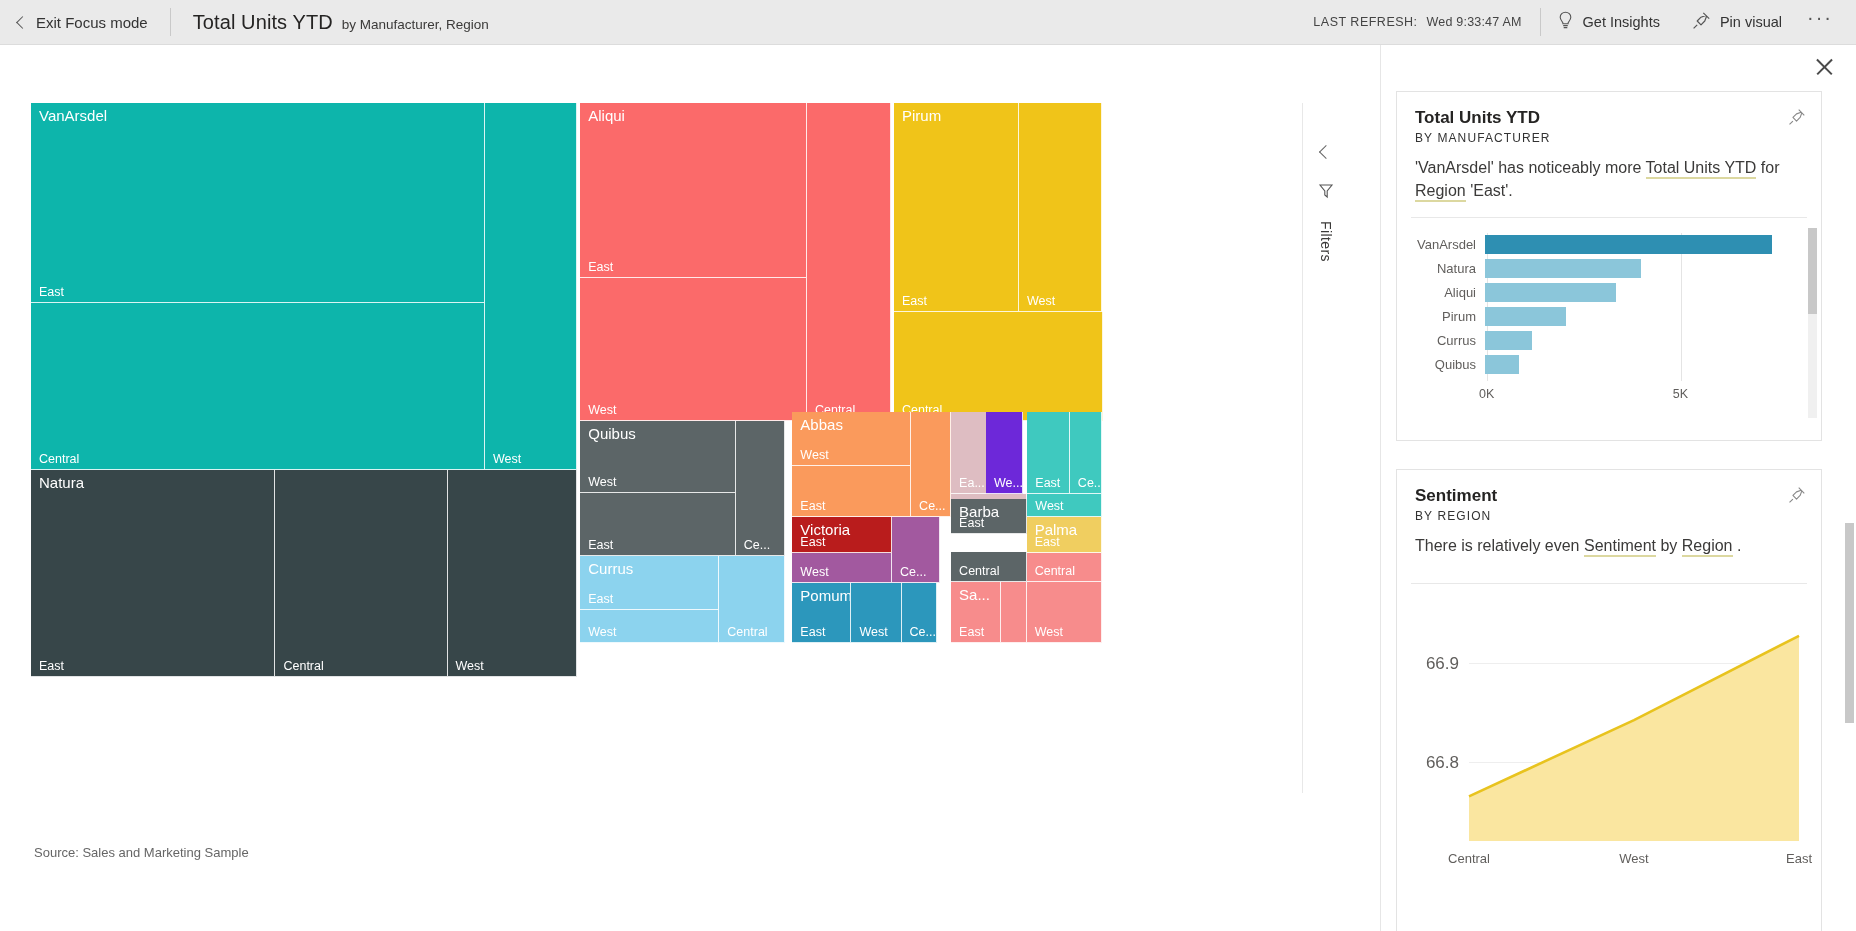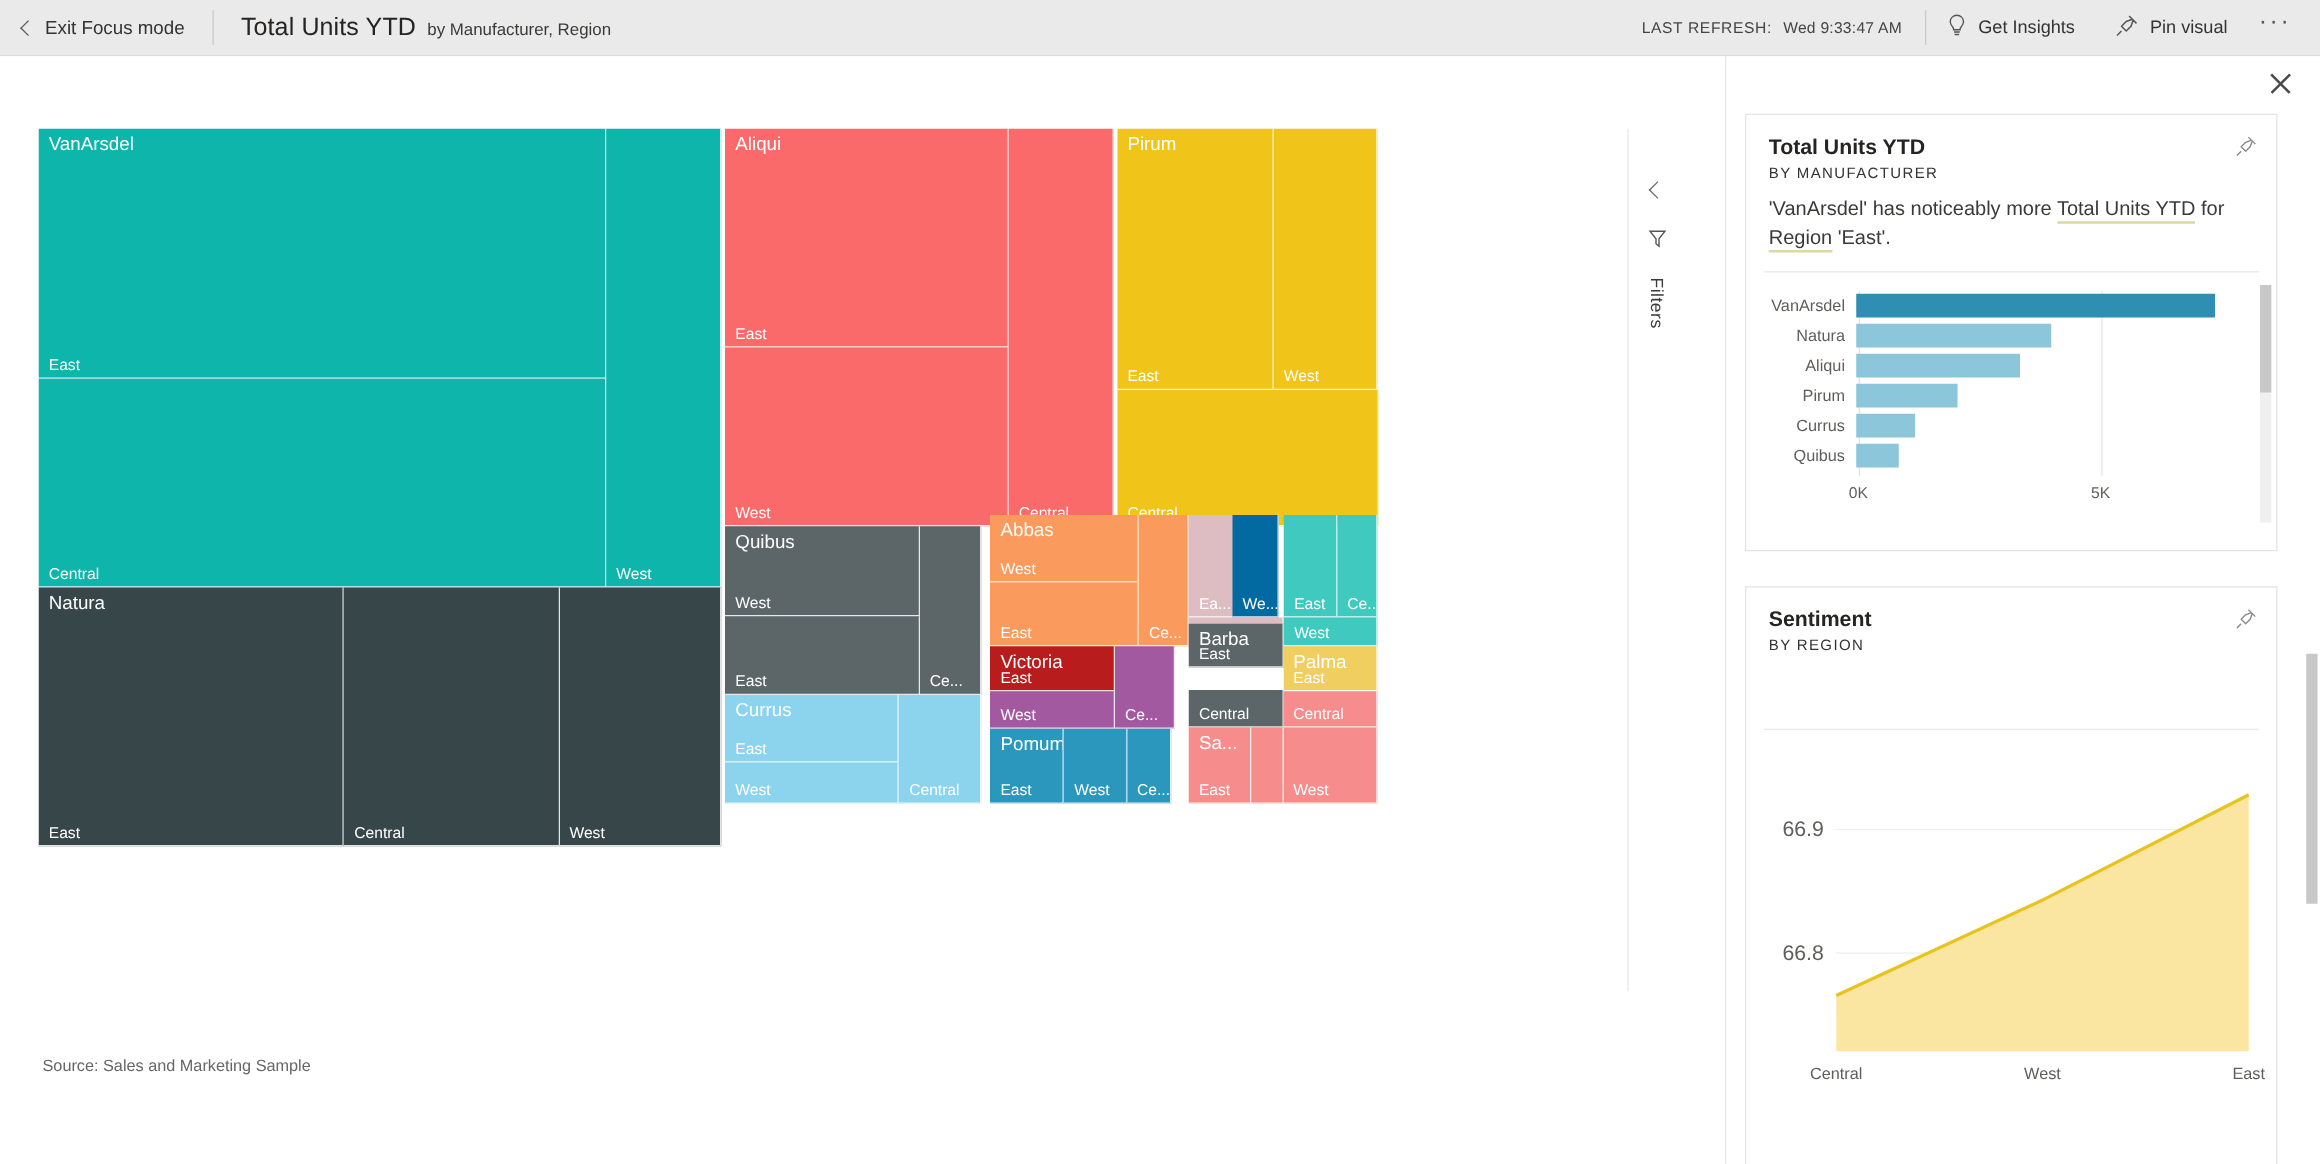--- a/index.html
+++ b/index.html
@@ -303,21 +303,21 @@
       </div>
       <div class="tm-node" style="left: 761.365px; top: 363.24px; width: 118.745px; height: 50.76px; background: rgb(250, 154, 92);">
         <span class="tm-reg">East</span>
       </div>
       <div class="tm-node" style="left: 880.11px; top: 308.88px; width: 40.005px; height: 105.12px; background: rgb(250, 154, 92);">
         <span class="tm-reg">Ce...</span>
       </div>
       <div class="tm-node" style="left: 920.115px; top: 308.88px; width: 38.735px; height: 82.08px; background: rgb(222, 189, 194); padding-left: 15px;">
         <span class="tm-reg">Ea...</span>
       </div>
-      <div class="tm-node" style="left: 955px; top: 308.88px; width: 37.465px; height: 82.08px; background: #0369a1;">
+      <div class="tm-node" style="left: 955px; top: 308.88px; width: 37.465px; height: 82.08px; background: #6d28d9;">
         <span class="tm-reg">We...</span>
       </div>
       <div class="tm-node" style="left: 920.115px; top: 390.96px; width: 76.2px; height: 23.04px; background: rgb(222, 189, 194);">
         <span class="tm-reg">Central</span>
       </div>
       <div class="tm-node" style="left: 996.315px; top: 308.88px; width: 42.545px; height: 82.08px; background: rgb(63, 201, 191);">
         <span class="tm-reg">East</span>
       </div>
       <div class="tm-node" style="left: 1038.86px; top: 308.88px; width: 32.385px; height: 82.08px; background: rgb(63, 201, 191);">
         <span class="tm-reg">Ce...</span>
@@ -445,20 +445,21 @@
   <div class="card card2">
     <div class="card-head">
       <div class="card-title">Sentiment</div>
       <div class="card-sub">BY REGION</div>
       <span class="pin-icon">
         <svg width="18" height="18" viewBox="0 0 19 19">
           <path d="M11.3 1.8 L17.2 7.7 M13.9 4.4 L9.0 6.2 L5.2 10.0 L9.0 13.8 L12.8 10.0 L14.6 5.1 M5.2 13.8 L1.6 17.4" fill="none" stroke="#888" stroke-width="1.15" stroke-linejoin="round"></path>
         </svg>
       </span>
     </div>
+    <div class="card-body" id="card2-text"><span>There is relatively even </span><span class="u">Sentiment</span><span> by </span><span class="u">Region</span><span> .</span></div>
     <div class="card-rule" style="top:113px;"></div>
     <div class="areachart" id="areachart" style="left:10px; top:125px; width:404px; height:300px;">
         <div class="ac-grid" style="left: 62px; width: 330px; top: 166.696px;"></div>
         <div class="ac-ylab" style="left: 0px; width: 52px; top: 157.696px;">66.8</div>
         <div class="ac-grid" style="left: 62px; width: 330px; top: 67.5652px;"></div>
         <div class="ac-ylab" style="left: 0px; width: 52px; top: 58.5652px;">66.9</div>
         <svg width="404" height="300" style="position: absolute; left: 0px; top: 0px;">
           <polygon points="62,246 62,201.39130434782516 227,125.0608695652196 392,40.79999999999578 392,246" fill="#FAE6A0"></polygon>
           <polyline points="62,201.39130434782516 227,125.0608695652196 392,40.79999999999578" fill="none" stroke="#E8C31E" stroke-width="2.6"></polyline>
         </svg>

